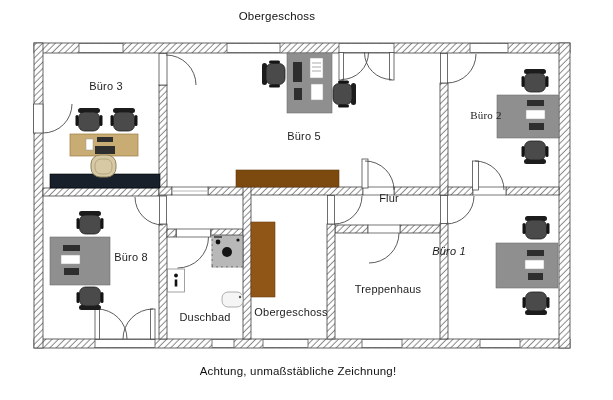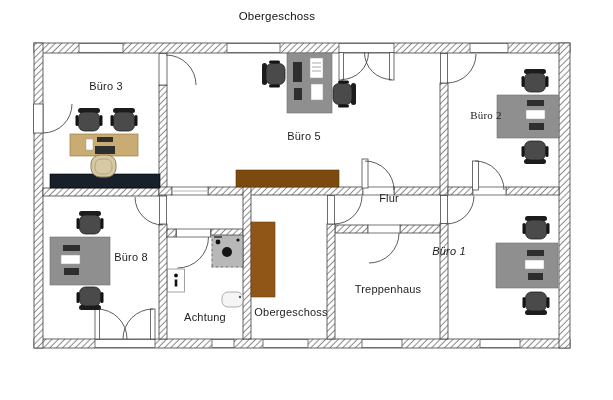--- a/index.html
+++ b/index.html
@@ -278,23 +278,24 @@
       <rect x="222" y="292" width="21" height="15" rx="6" fill="#f5f5f5" stroke="#999" stroke-width="0.8"></rect>
       <circle cx="240" cy="297" r="1.2" fill="#555"></circle>
     </g>
 
     <g>
       <rect x="251" y="222" width="24" height="75" fill="#8f5617" stroke="#6b3e0e" stroke-width="0.6"></rect>
     </g>
   </svg>
 
   <div class="lbl title" style="left:277px;top:16px;">Obergeschoss</div>
+  <div class="lbl caption" style="left:298px;top:371px;">Achtung, unmaßstäbliche Zeichnung!</div>
 
   <div class="lbl" style="left:106px;top:86px;">Büro 3</div>
   <div class="lbl" style="left:304px;top:136px;">Büro 5</div>
   <div class="lbl" style="left:486px;top:115px;font-family:Liberation Serif, serif;">Büro 2</div>
   <div class="lbl" style="left:131px;top:257px;">Büro 8</div>
   <div class="lbl" style="left:449px;top:251px;font-style:italic;">Büro 1</div>
   <div class="lbl" style="left:389px;top:198px;">Flur</div>
-  <div class="lbl" style="left:205px;top:317px;">Achtung</div>
+  <div class="lbl" style="left:205px;top:317px;">Duschbad</div>
   <div class="lbl" style="left:291px;top:312px;">Obergeschoss</div>
   <div class="lbl" style="left:388px;top:289px;">Treppenhaus</div>
 </div>
 
 </body></html>

